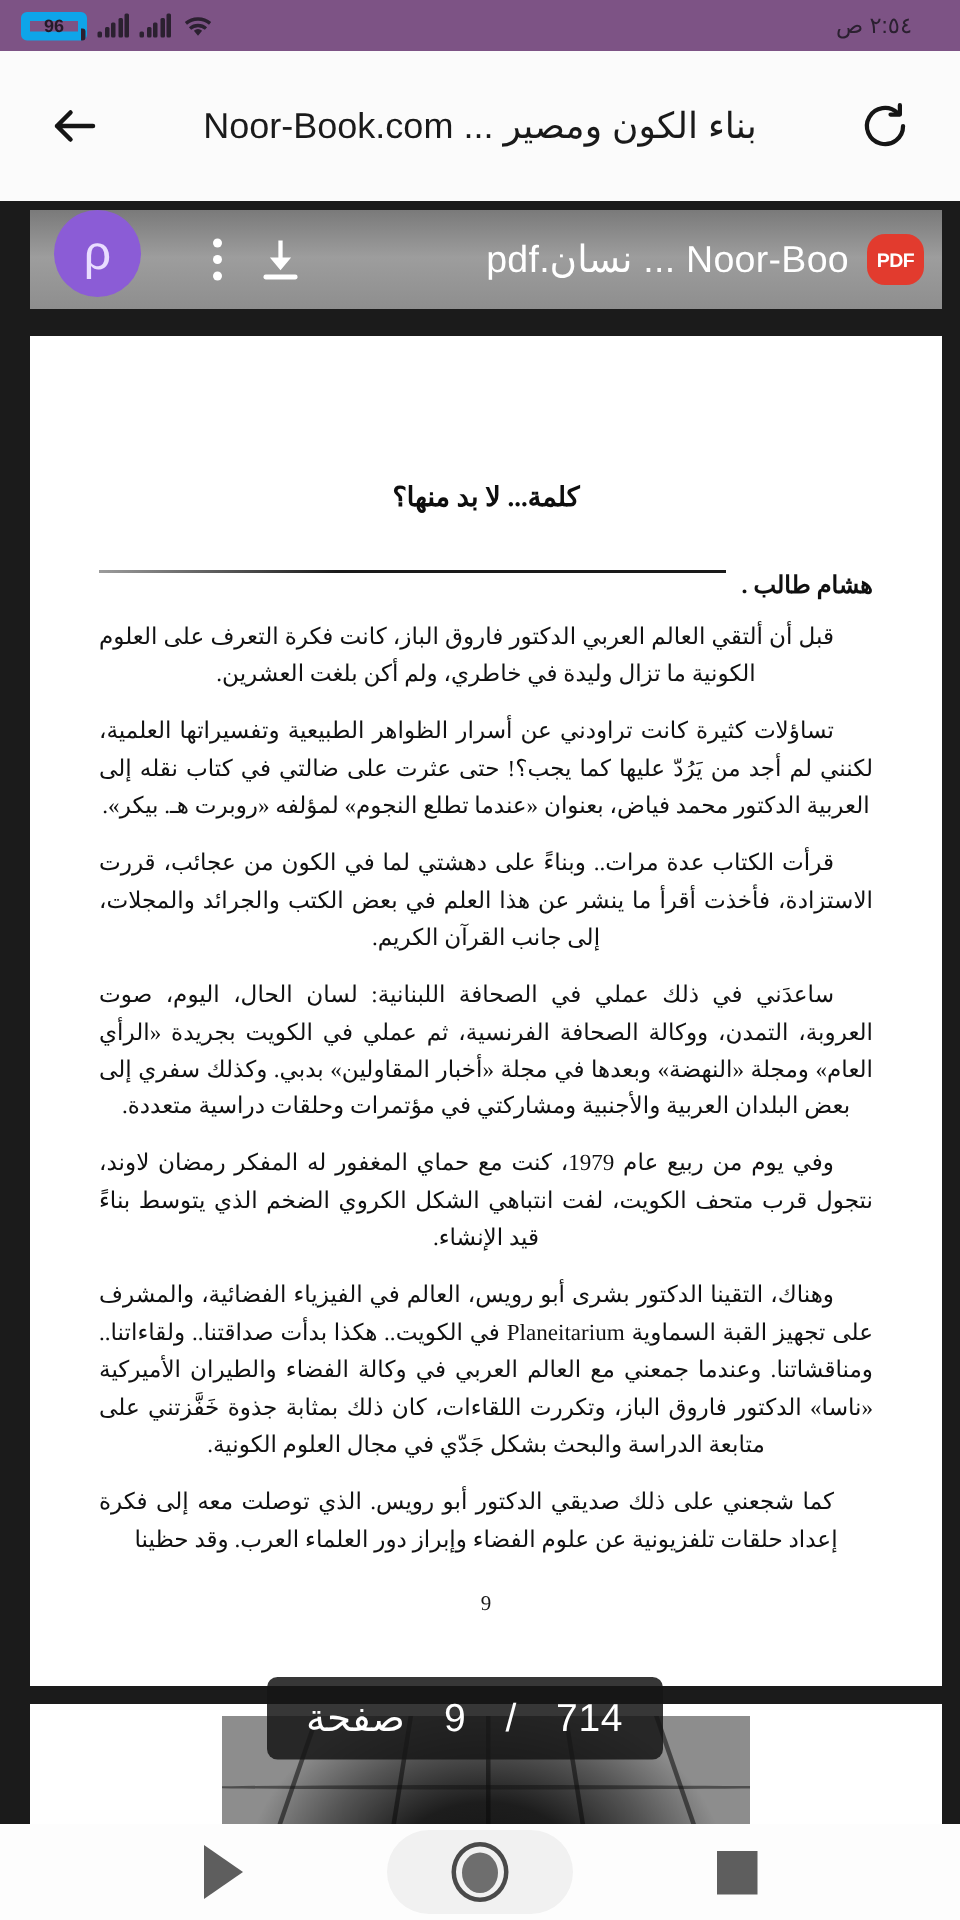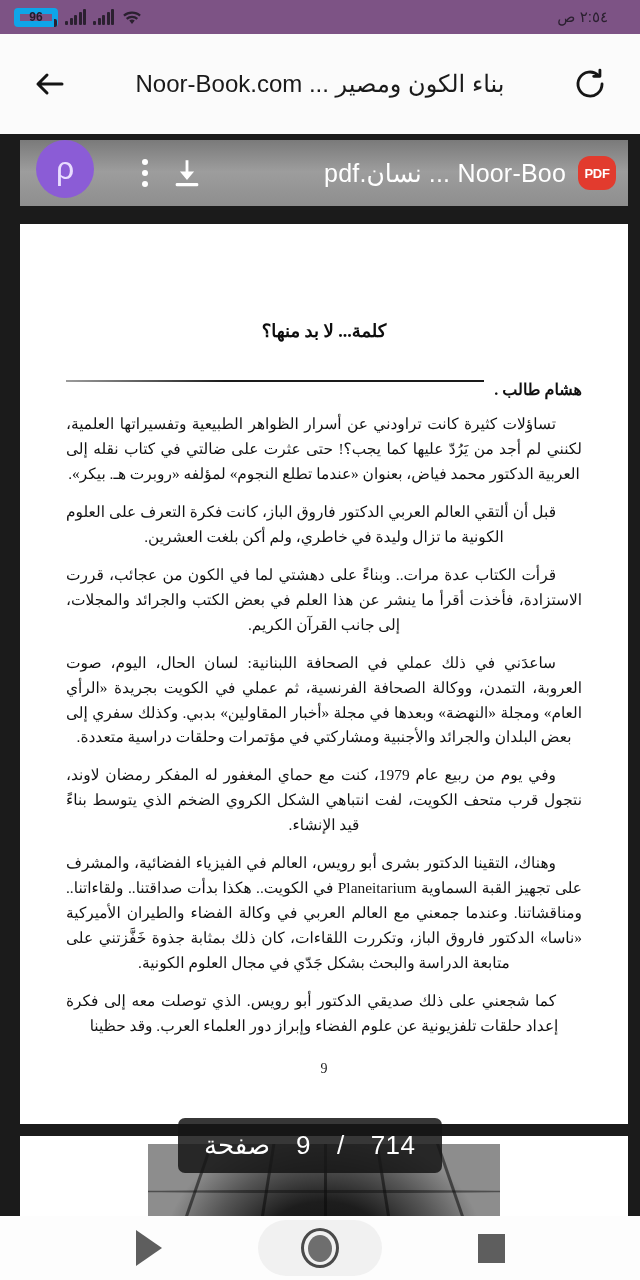--- a/index.html
+++ b/index.html
@@ -233,24 +233,24 @@
 
   <div id="doc-page">
     <div id="doc-inner">
       <div id="doc-title">كلمة... لا بد منها؟</div>
 
       <div id="author-row">
         <span id="author-name">هشام طالب .</span>
         <span id="author-rule"></span>
       </div>
 
+      <p class="para">قبل أن ألتقي العالم العربي الدكتور فاروق الباز، كانت فكرة التعرف على العلوم الكونية ما تزال وليدة في خاطري، ولم أكن بلغت العشرين.</p>
       <p class="para">تساؤلات كثيرة كانت تراودني عن أسرار الظواهر الطبيعية وتفسيراتها العلمية، لكنني لم أجد من يَرُدّ عليها كما يجب؟! حتى عثرت على ضالتي في كتاب نقله إلى العربية الدكتور محمد فياض، بعنوان «عندما تطلع النجوم» لمؤلفه «روبرت هـ. بيكر».</p>
-      <p class="para">قبل أن ألتقي العالم العربي الدكتور فاروق الباز، كانت فكرة التعرف على العلوم الكونية ما تزال وليدة في خاطري، ولم أكن بلغت العشرين.</p>
       <p class="para">قرأت الكتاب عدة مرات.. وبناءً على دهشتي لما في الكون من عجائب، قررت الاستزادة، فأخذت أقرأ ما ينشر عن هذا العلم في بعض الكتب والجرائد والمجلات، إلى جانب القرآن الكريم.</p>
-      <p class="para">ساعدَني في ذلك عملي في الصحافة اللبنانية: لسان الحال، اليوم، صوت العروبة، التمدن، ووكالة الصحافة الفرنسية، ثم عملي في الكويت بجريدة «الرأي العام» ومجلة «النهضة» وبعدها في مجلة «أخبار المقاولين» بدبي. وكذلك سفري إلى بعض البلدان والجرائد والأجنبية ومشاركتي في مؤتمرات وحلقات دراسية متعددة.</p>
+      <p class="para">ساعدَني في ذلك عملي في الصحافة اللبنانية: لسان الحال، اليوم، صوت العروبة، التمدن، ووكالة الصحافة الفرنسية، ثم عملي في الكويت بجريدة «الرأي العام» ومجلة «النهضة» وبعدها في مجلة «أخبار المقاولين» بدبي. وكذلك سفري إلى بعض البلدان العربية والأجنبية ومشاركتي في مؤتمرات وحلقات دراسية متعددة.</p>
       <p class="para">وفي يوم من ربيع عام 1979، كنت مع حماي المغفور له المفكر رمضان لاوند، نتجول قرب متحف الكويت، لفت انتباهي الشكل الكروي الضخم الذي يتوسط بناءً قيد الإنشاء.</p>
       <p class="para">وهناك، التقينا الدكتور بشرى أبو رويس، العالم في الفيزياء الفضائية، والمشرف على تجهيز القبة السماوية Planeitarium في الكويت.. هكذا بدأت صداقتنا.. ولقاءاتنا.. ومناقشاتنا. وعندما جمعني مع العالم العربي في وكالة الفضاء والطيران الأميركية «ناسا» الدكتور فاروق الباز، وتكررت اللقاءات، كان ذلك بمثابة جذوة خَفَّزتني على متابعة الدراسة والبحث بشكل جَدّي في مجال العلوم الكونية.</p>
       <p class="para">كما شجعني على ذلك صديقي الدكتور أبو رويس. الذي توصلت معه إلى فكرة إعداد حلقات تلفزيونية عن علوم الفضاء وإبراز دور العلماء العرب. وقد حظينا</p>
 
       <div id="page-number">9</div>
 
     </div>
   </div>
 
   <div id="next-page">

